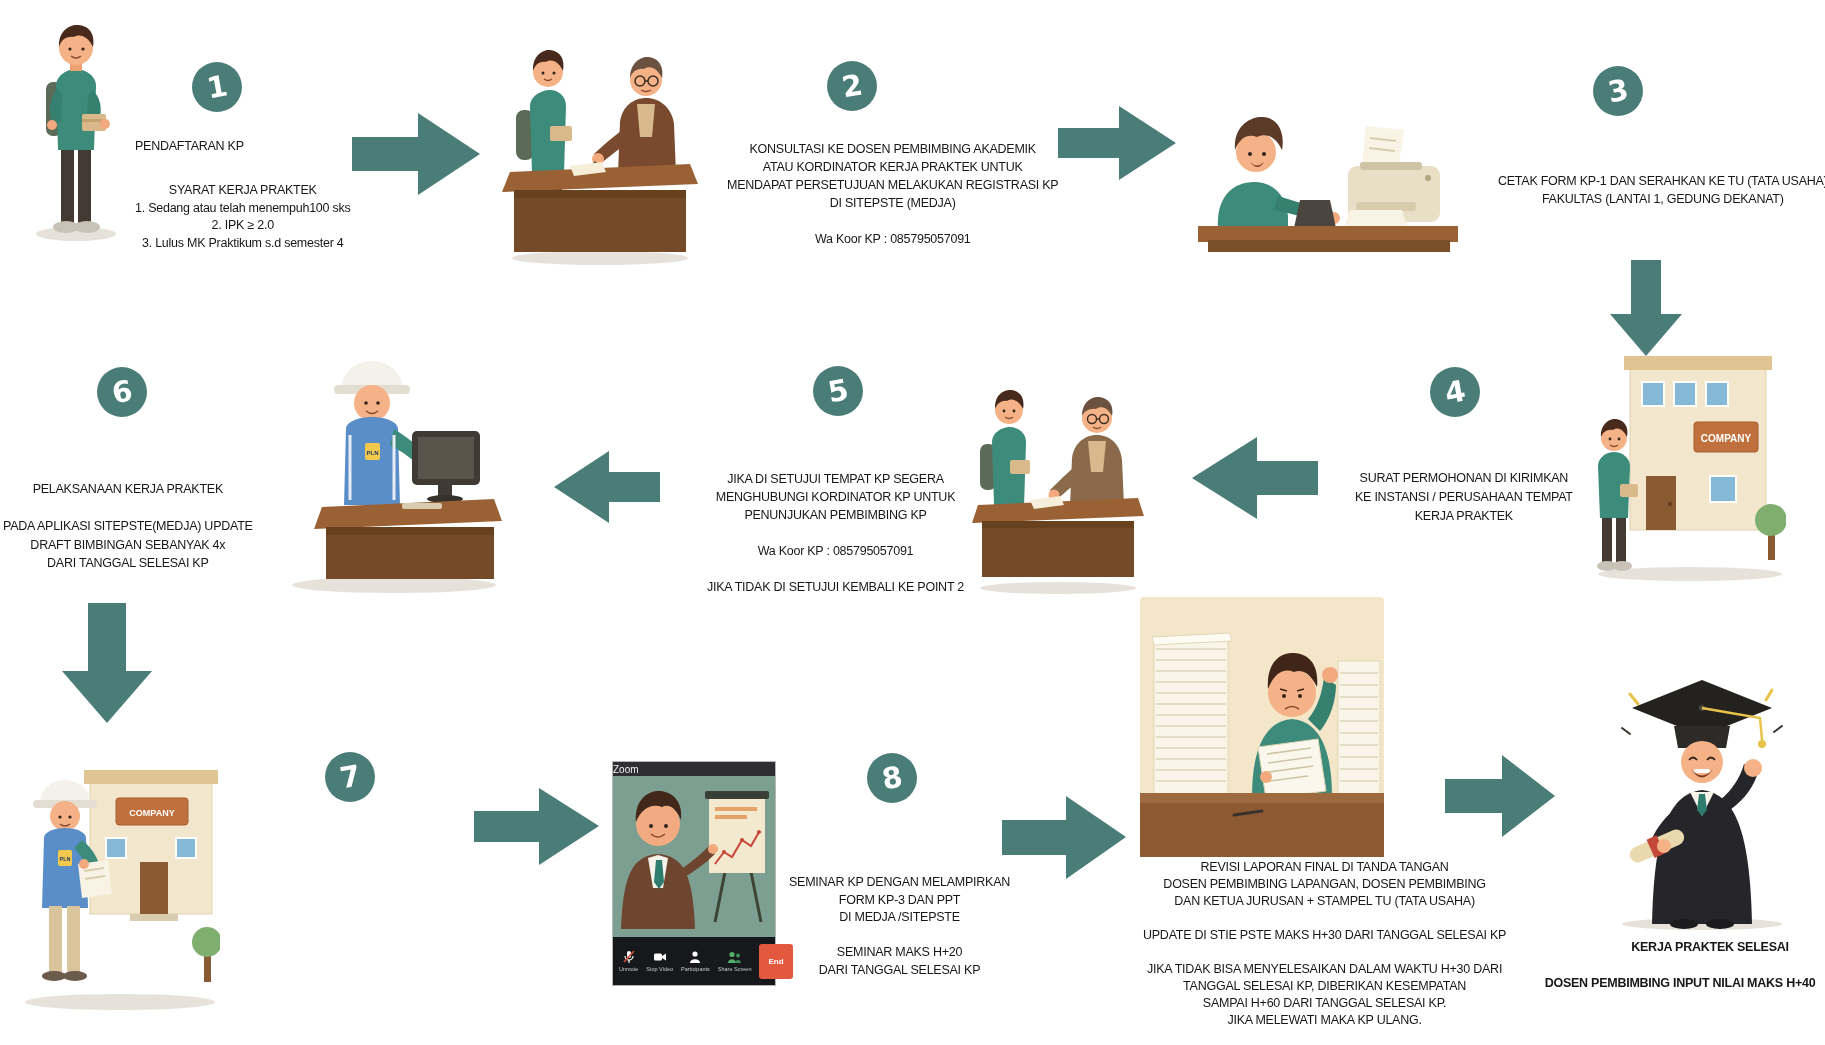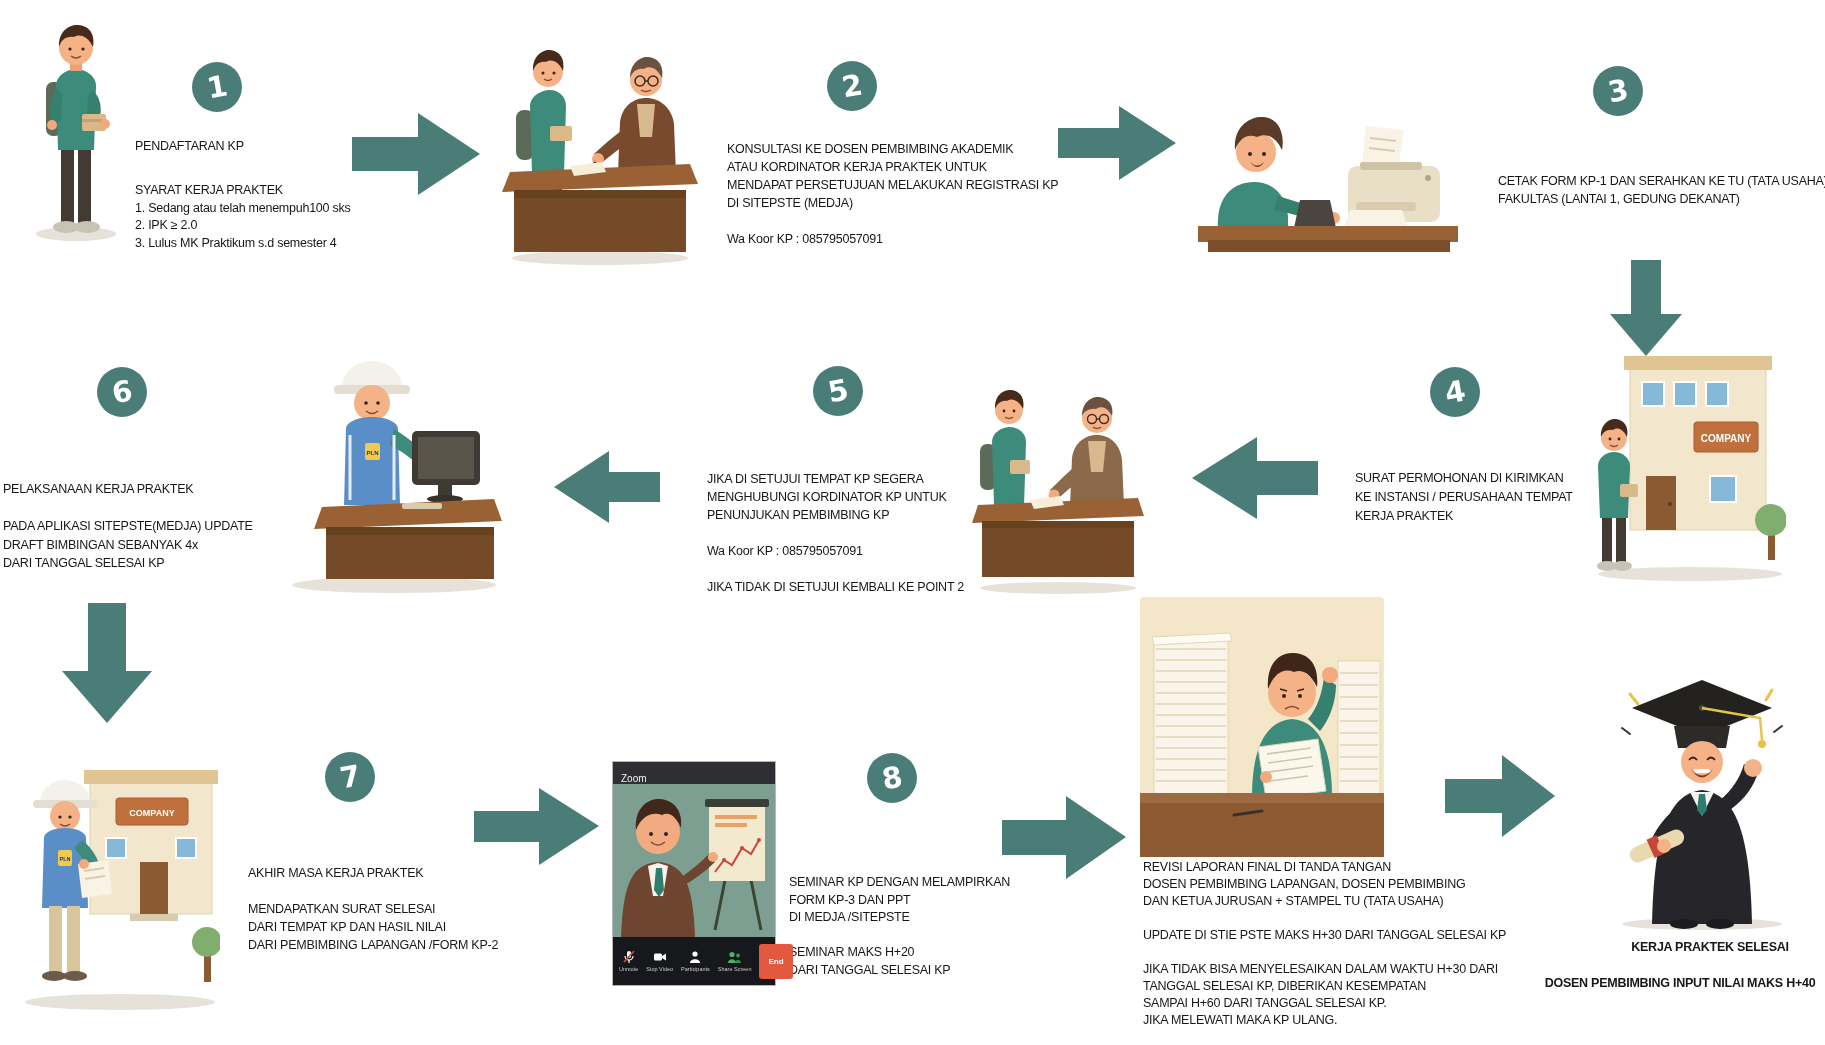--- a/index.html
+++ b/index.html
@@ -1,31 +1,31 @@
 <!DOCTYPE html>
 <html><head>
 <meta charset="utf-8">
 <style>
   html,body{margin:0;padding:0;background:#ffffff;}
   #stage{position:relative;width:1825px;height:1045px;background:#ffffff;overflow:hidden;
          font-family:"Liberation Sans",sans-serif;}
   .abs{position:absolute;}
   .tblock{position:absolute;color:#171717;font-weight:400;font-size:12.5px;line-height:17.5px;
           letter-spacing:-0.25px;}
-  .tblock .tl{white-space:pre;}
+  .tblock .tl{white-space:pre;text-align:center;}
   .badge{position:absolute;width:50px;height:50px;border-radius:50%;background:#4a7d78;
          color:#fff;text-align:center;}
   .badge span{display:inline-block;font-family:"DejaVu Sans",sans-serif;font-weight:700;
          font-size:29px;line-height:50px;transform:rotate(-10deg);}
   .arrow{position:absolute;}
   
   .zoomwin{position:absolute;left:613px;top:762px;width:162px;height:223px;
            display:flex;flex-direction:column;box-shadow:0 0 0 1px #23232355;}
-  .zw-title{height:22px;background:#2f2f33;color:#f2f2f2;font-size:10px;font-weight:400;
-            display:flex;align-items:flex-end;padding-left:8px;flex:0 0 auto;}
+  .zw-title{height:14px;background:#2f2f33;color:#f2f2f2;font-size:10px;font-weight:400;
+            display:flex;align-items:center;flex:0 0 auto;}
   .zw-video{flex:1 1 auto;background:#7d9f92;overflow:hidden;}
   .zw-toolbar{height:48px;background:#17181b;display:flex;align-items:center;
               padding:0 6px;gap:8px;flex:0 0 auto;}
   .zw-btn{display:flex;flex-direction:column;align-items:center;gap:2px;}
   .zw-lb{font-size:5.5px;color:#c9c9c9;white-space:nowrap;}
   .zw-end{margin-left:auto;background:#e2593f;color:#fff;font-size:8px;font-weight:700;
           padding:13px 9px;border-radius:3px;}
   .finish-line{position:absolute;color:#171717;font-weight:700;font-size:12.5px;
                letter-spacing:-0.25px;text-align:center;white-space:nowrap;}
 </style>
@@ -76,27 +76,20 @@
       <div class="tl">Wa Koor KP : 085795057091</div>
       <div class="tl">&nbsp;</div>
       <div class="tl">JIKA TIDAK DI SETUJUI KEMBALI KE POINT 2</div>
     </div>
   <div class="tblock" style="left:3px;top:480px;line-height:18.5px">
       <div class="tl">PELAKSANAAN KERJA PRAKTEK</div>
       <div class="tl">&nbsp;</div>
       <div class="tl">PADA APLIKASI SITEPSTE(MEDJA) UPDATE</div>
       <div class="tl">DRAFT BIMBINGAN SEBANYAK 4x</div>
       <div class="tl">DARI TANGGAL SELESAI KP</div>
-    </div>
-  <div class="tblock" style="left:248px;top:864px;line-height:18px">
-      <div class="tl">AKHIR MASA KERJA PRAKTEK</div>
-      <div class="tl">&nbsp;</div>
-      <div class="tl">MENDAPATKAN SURAT SELESAI</div>
-      <div class="tl">DARI TEMPAT KP DAN HASIL NILAI</div>
-      <div class="tl">DARI PEMBIMBING LAPANGAN /FORM KP-2</div>
     </div>
   <div class="tblock" style="left:789px;top:874px">
       <div class="tl">SEMINAR KP DENGAN MELAMPIRKAN</div>
       <div class="tl">FORM KP-3 DAN PPT</div>
       <div class="tl">DI MEDJA /SITEPSTE</div>
       <div class="tl">&nbsp;</div>
       <div class="tl">SEMINAR MAKS H+20</div>
       <div class="tl">DARI TANGGAL SELESAI KP</div>
     </div>
   <div class="tblock" style="left:1143px;top:859px;line-height:17px">

